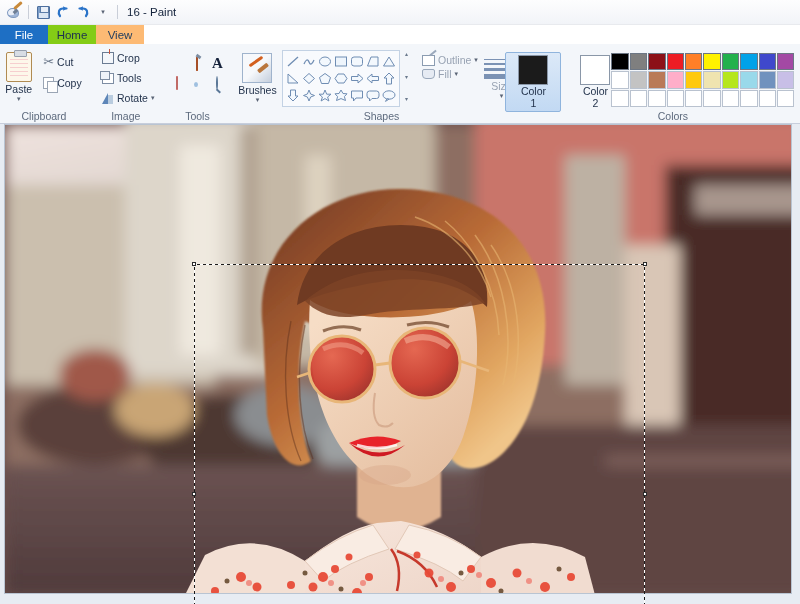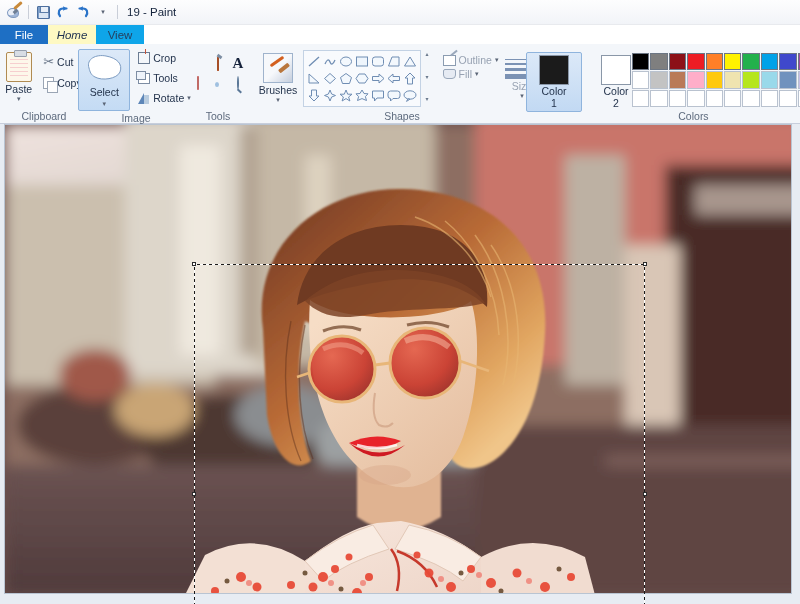--- a/index.html
+++ b/index.html
@@ -37,22 +37,22 @@
   .floppy{width:13px;height:13px;background:#7c9dc8;border:1px solid #4d6f9e;border-radius:1px;position:relative;}
   .floppy:before{content:"";position:absolute;left:2.5px;top:0;width:7px;height:5px;background:#e9eff8;border:1px solid #5d7ea9;border-top:none;}
   .floppy:after{content:"";position:absolute;left:1.5px;bottom:0;width:9px;height:5px;background:#dbe6f4;}
   .tiny-caret{font-size:7px;color:#5a6475;}
 
   
   #tabs{ height:19px;display:flex;align-items:flex-end;background:#ffffff;}
   .tab{ height:19px;min-width:48px;padding:0 0;display:flex;align-items:center;justify-content:center;
         font-size:11.5px;color:#20385e;margin-top:40px;}
   .tab.file{ background:#1e6fc4;color:#fff;}
-  .tab.home{ background:#fef9c3; color:#1d3050;font-style:italic;}
-  .tab.view{ background:#0ea5e9;color:#25405f;}
+  .tab.home{ background:#84cc16; color:#1d3050;}
+  .tab.view{ background:#fdba74;color:#25405f;}
 
   
   #ribbon{ height:80px; background:#f3f6fa; border-bottom:1px solid #c7cedc;
            display:flex; align-items:stretch; position:relative;}
   .grp{ display:flex;flex-direction:column;align-items:center; position:relative;
         padding:2px 0 0 0; }
   .grp-body{ flex:1; display:flex; align-items:flex-start; padding:3px 6px 0 6px;}
   .grp-label{ font-size:10.5px;color:#5d6a7d; height:14px; line-height:14px;}
   .grp-div{ width:1px; background:#d5dbe6; margin:4px 0 16px 0;}
 
@@ -161,21 +161,21 @@
   <div class="qat-ico">
     <svg width="14" height="14" viewBox="0 0 14 14">
         <path d="M10 11 C12.5 7.5 11 3.5 7 3.5 L3.5 3.5" stroke="#2a73c8" stroke-width="2.2" fill="none" stroke-linecap="round"></path>
         <path d="M3.2 1.2 L3.2 5.8 L7 3.5 Z" fill="#2a73c8" transform="rotate(180 5 3.5)"></path>
       </svg>
   </div>
   <div class="qat-ico">
     <span class="tiny-caret">▾</span>
   </div>
   <div class="qat-sep"></div>
-  <span class="title-text">19 - Paint</span>
+  <span class="title-text">16 - Paint</span>
 </div>
 
 <div id="tabs">
   <div class="tab file">File</div>
   <div class="tab home">Home</div>
   <div class="tab view">View</div>
 </div>
 
 <div id="ribbon">
 
@@ -198,27 +198,20 @@
           <span class="lbl">Copy</span>
         </div>
       </div>
     </div>
     <div class="grp-label">Clipboard</div>
   </div>
   <div class="grp-div"></div>
 
   <div class="grp" style="width:96px">
     <div class="grp-body">
-      <div class="btn sel" style="height:62px;justify-content:space-between">
-        <svg class="selectblob" viewBox="0 0 44 30">
-          <path d="M7 16 C4 7 14 2 24 4 C35 6 41 12 38 20 C35 27 20 29 13 25 C9 23 8 20 7 16 Z" fill="#ffffff" stroke="#7d9cc2" stroke-width="1"></path>
-        </svg>
-        <span class="lbl">Select</span>
-        <span class="tiny-caret">▾</span>
-      </div>
       <div style="display:flex;flex-direction:column;gap:6px;margin:2px 0 0 5px">
         <div class="smallbtn">
           <span class="crop-ico"></span>
           <span class="lbl">Crop</span>
         </div>
         <div class="smallbtn">
           <span class="resize-ico"></span>
           <span class="lbl">Tools</span>
         </div>
         <div class="smallbtn">

